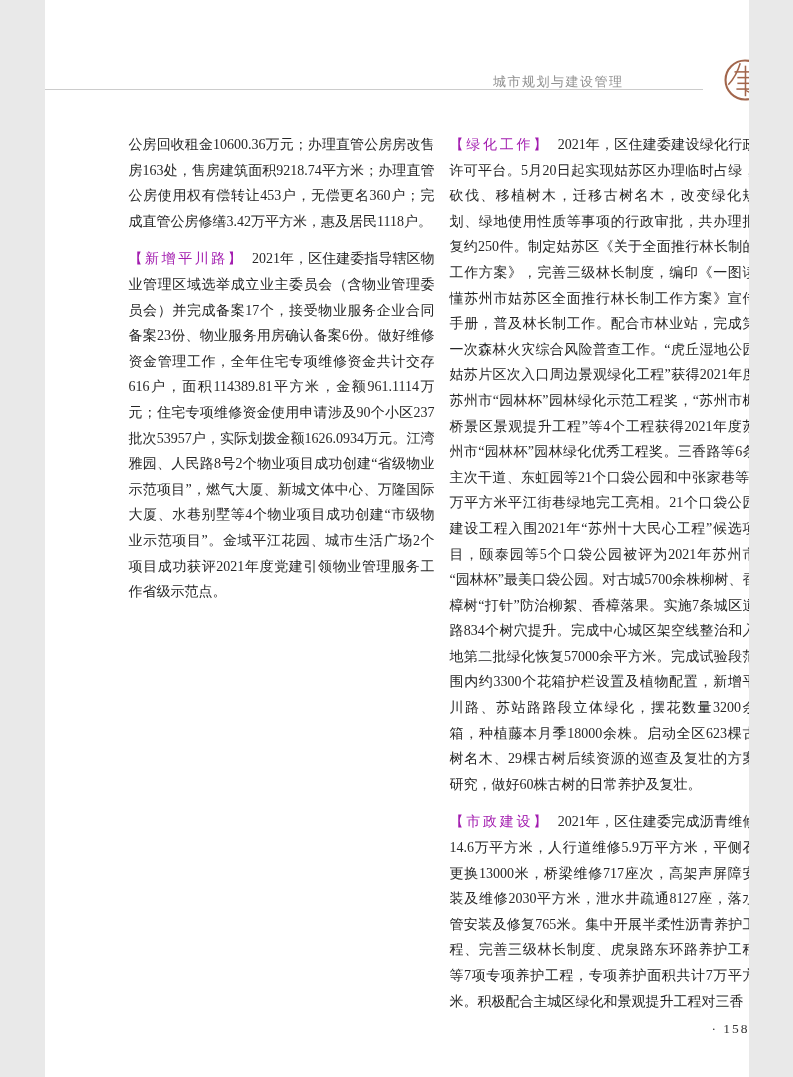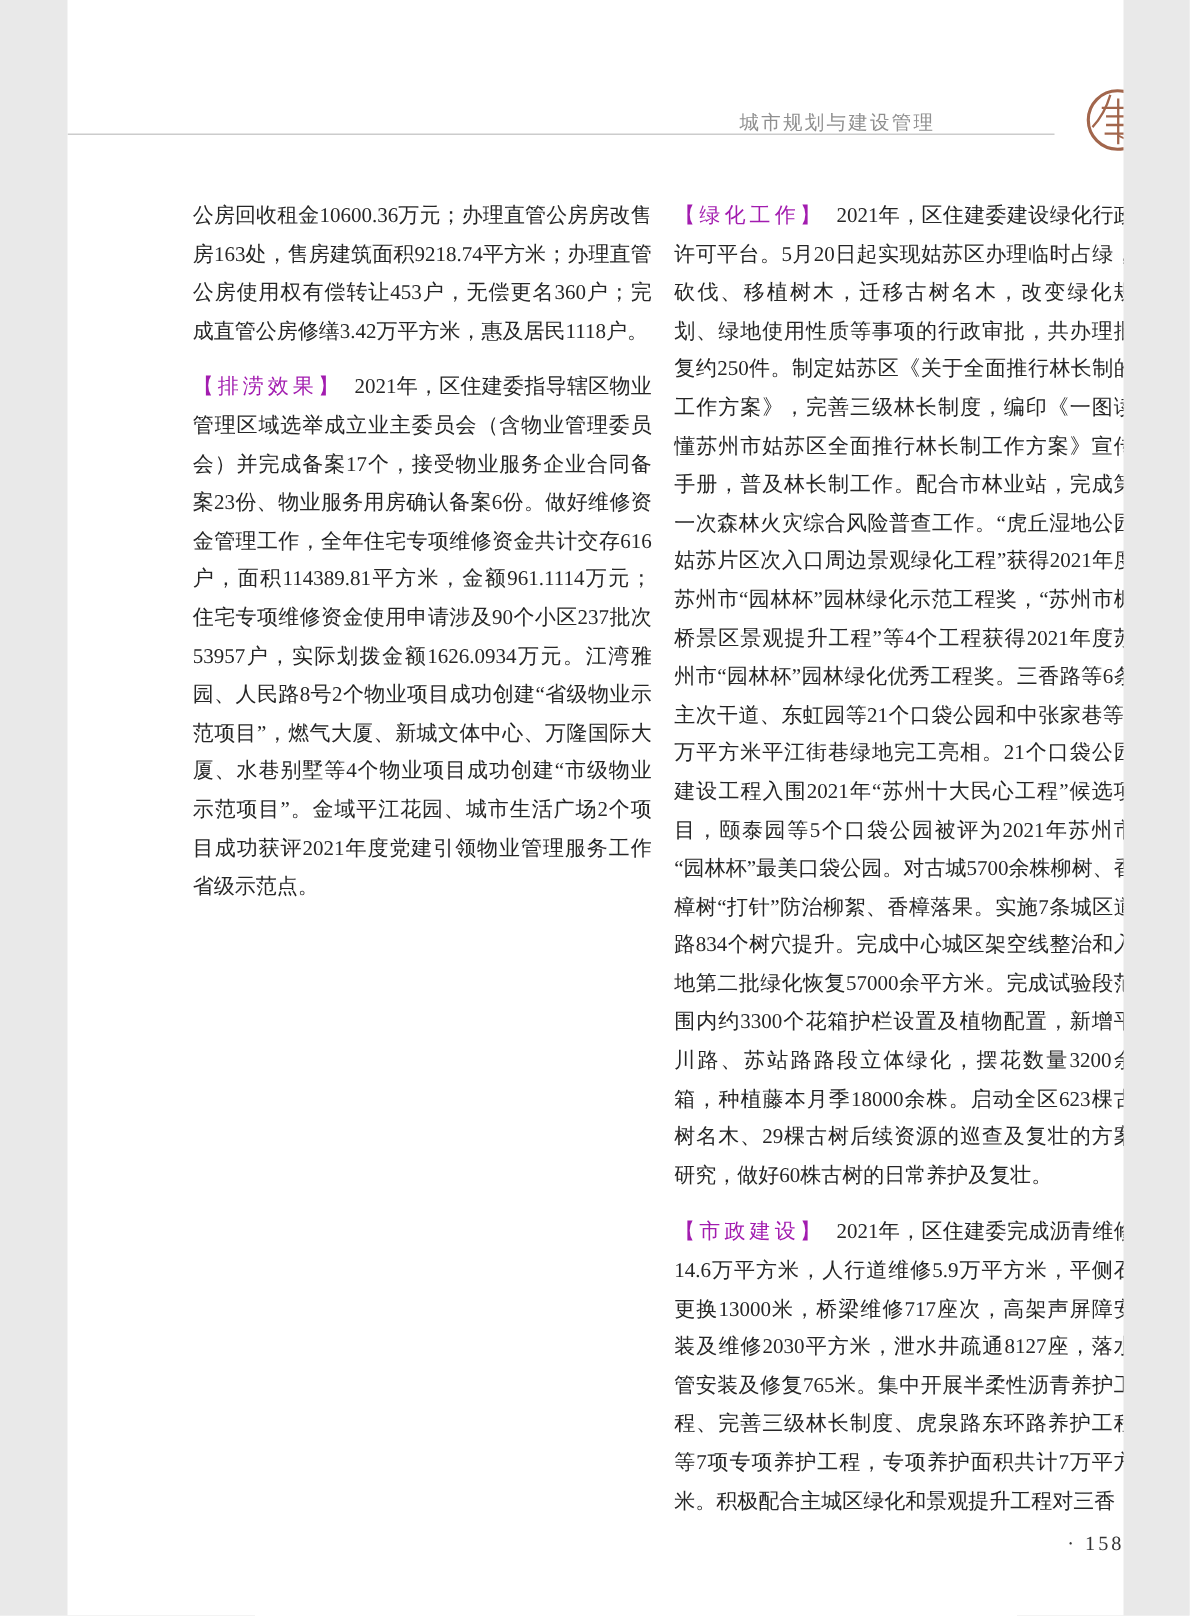--- a/index.html
+++ b/index.html
@@ -71,21 +71,21 @@
         <path d="M17 4.5 Q13 18 4.5 27" stroke-width="1.6"></path>
         <path d="M23 33 Q29 37 36 34" stroke-width="1.4"></path>
       </g>
     </svg>
   </div>
 
   <div class="col col-left">
     <p class="para"><span>公房回收租金10600.36万元；办理直管公房房改售房163处，售房建筑面积9218.74平方米；办理直管公房使用权有偿转让453户，无偿更名360户；完成直管公房修缮3.42万平方米，惠及居民1118户。</span></p>
 
 
-    <p class="para"><span class="shead">【排涝效果】</span><span>2021年，区住建委指导辖区物业管理区域选举成立业主委员会（含物业管理委员会）并完成备案17个，接受物业服务企业合同备案23份、物业服务用房确认备案6份。做好维修资金管理工作，全年住宅专项维修资金共计交存616户，面积114389.81平方米，金额961.1114万元；住宅专项维修资金使用申请涉及90个小区237批次53957户，实际划拨金额1626.0934万元。江湾雅园、人民路8号2个物业项目成功创建“省级物业示范项目”，燃气大厦、新城文体中心、万隆国际大厦、水巷别墅等4个物业项目成功创建“市级物业示范项目”。金域平江花园、城市生活广场2个项目成功获评2021年度党建引领物业管理服务工作省级示范点。</span></p>
+    <p class="para"><span class="shead">【新增平川路】</span><span>2021年，区住建委指导辖区物业管理区域选举成立业主委员会（含物业管理委员会）并完成备案17个，接受物业服务企业合同备案23份、物业服务用房确认备案6份。做好维修资金管理工作，全年住宅专项维修资金共计交存616户，面积114389.81平方米，金额961.1114万元；住宅专项维修资金使用申请涉及90个小区237批次53957户，实际划拨金额1626.0934万元。江湾雅园、人民路8号2个物业项目成功创建“省级物业示范项目”，燃气大厦、新城文体中心、万隆国际大厦、水巷别墅等4个物业项目成功创建“市级物业示范项目”。金域平江花园、城市生活广场2个项目成功获评2021年度党建引领物业管理服务工作省级示范点。</span></p>
 
   </div>
 
   <div class="col col-right">
     <p class="para"><span class="shead">【绿化工作】</span><span>2021年，区住建委建设绿化行政许可平台。5月20日起实现姑苏区办理临时占绿，砍伐、移植树木，迁移古树名木，改变绿化规划、绿地使用性质等事项的行政审批，共办理批复约250件。制定姑苏区《关于全面推行林长制的工作方案》，完善三级林长制度，编印《一图读懂苏州市姑苏区全面推行林长制工作方案》宣传手册，普及林长制工作。配合市林业站，完成第一次森林火灾综合风险普查工作。“虎丘湿地公园姑苏片区次入口周边景观绿化工程”获得2021年度苏州市“园林杯”园林绿化示范工程奖，“苏州市枫桥景区景观提升工程”等4个工程获得2021年度苏州市“园林杯”园林绿化优秀工程奖。三香路等6条主次干道、东虹园等21个口袋公园和中张家巷等1万平方米平江街巷绿地完工亮相。21个口袋公园建设工程入围2021年“苏州十大民心工程”候选项目，颐泰园等5个口袋公园被评为2021年苏州市“园林杯”最美口袋公园。对古城5700余株柳树、香樟树“打针”防治柳絮、香樟落果。实施7条城区道路834个树穴提升。完成中心城区架空线整治和入地第二批绿化恢复57000余平方米。完成试验段范围内约3300个花箱护栏设置及植物配置，新增平川路、苏站路路段立体绿化，摆花数量3200余箱，种植藤本月季18000余株。启动全区623棵古树名木、29棵古树后续资源的巡查及复壮的方案研究，做好60株古树的日常养护及复壮。</span></p>
 
     <p class="para"><span class="shead">【市政建设】</span><span>2021年，区住建委完成沥青维修14.6万平方米，人行道维修5.9万平方米，平侧石更换13000米，桥梁维修717座次，高架声屏障安装及维修2030平方米，泄水井疏通8127座，落水管安装及修复765米。集中开展半柔性沥青养护工程、完善三级林长制度、虎泉路东环路养护工程等7项专项养护工程，专项养护面积共计7万平方米。积极配合主城区绿化和景观提升工程对三香</span></p>
   </div>
 
   <div class="page-num">· 158 ·</div>

